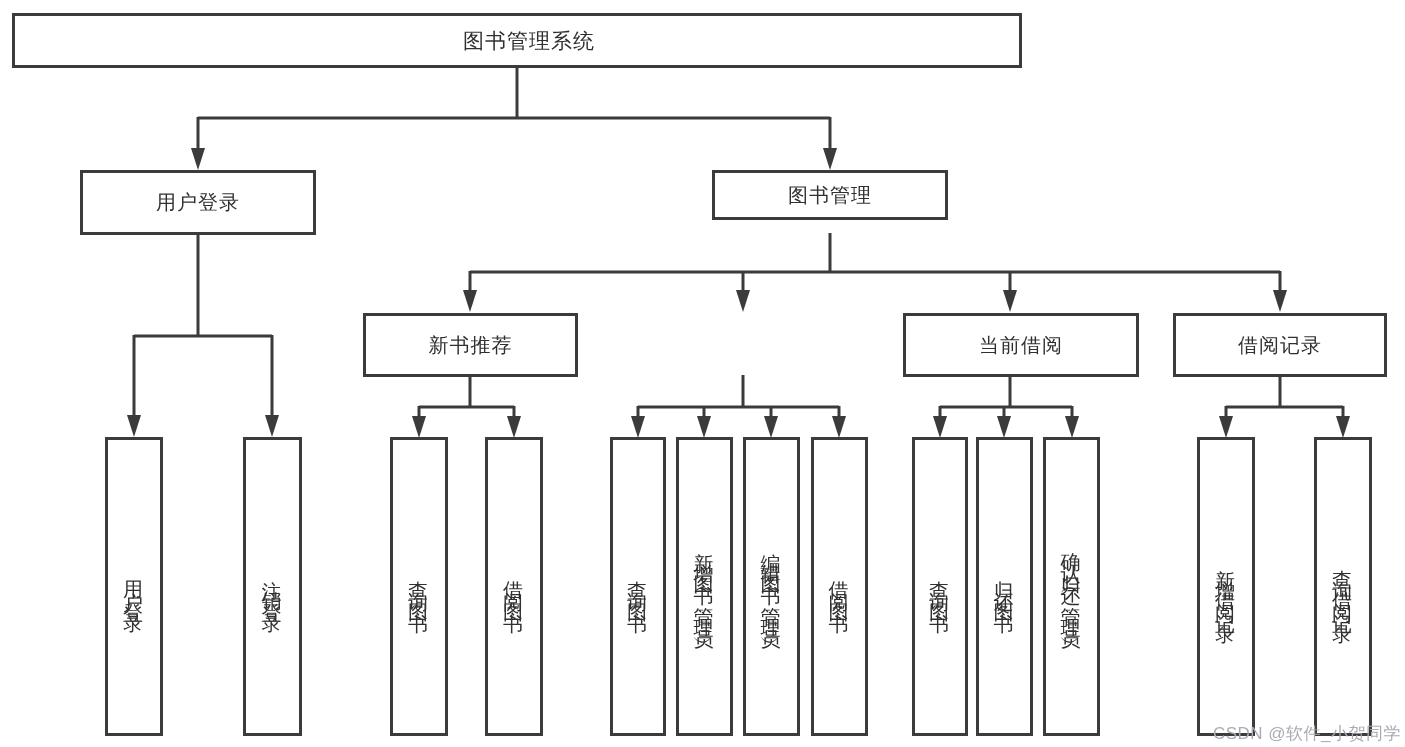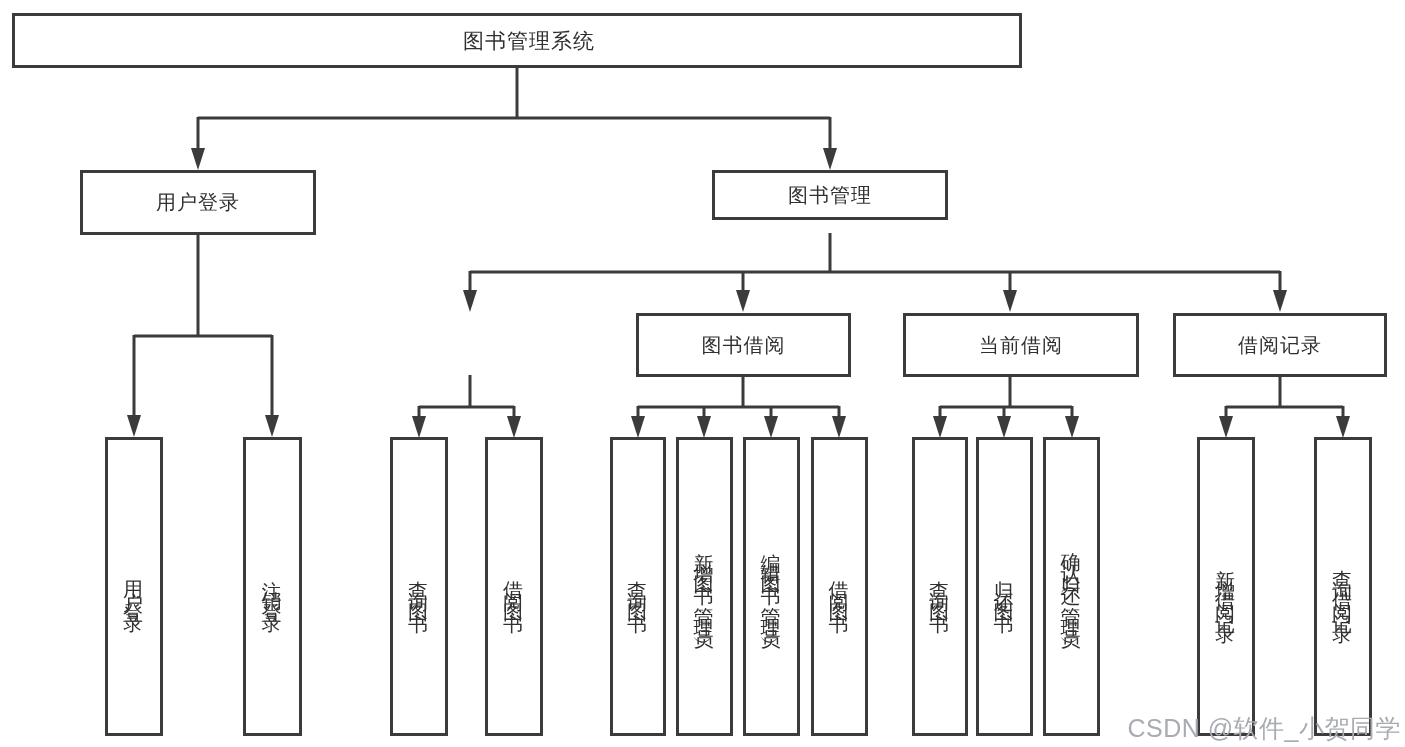--- a/index.html
+++ b/index.html
@@ -45,21 +45,21 @@
     font-size: 20px;
   }
   .vbox span {
     letter-spacing: 11px;
     white-space: nowrap;
   }
   .watermark {
     position: absolute;
     right: 4px;
     bottom: 2px;
-    font-size: 25px;
+    font-size: 17px;
     color: #a9abb3;
     letter-spacing: 0.5px;
     white-space: nowrap;
   }
 </style>
 </head>
 <body>
 
 <div id="stage">
 
@@ -140,22 +140,22 @@
     <span>图书管理系统</span>
   </div>
 
   <div class="node hbox" style="left:80px; top:170px; width:236px; height:65px;">
     <span>用户登录</span>
   </div>
   <div class="node hbox" style="left:712px; top:170px; width:236px; height:50px;">
     <span>图书管理</span>
   </div>
 
-  <div class="node hbox" style="left:636px; top:313px; width:215px; height:64px;">
-    <span>图书借阅</span>
+  <div class="node hbox" style="left:363px; top:313px; width:215px; height:64px;">
+    <span>新书推荐</span>
   </div>
   <div class="node hbox" style="left:903px; top:313px; width:236px; height:64px;">
     <span>当前借阅</span>
   </div>
   <div class="node hbox" style="left:1173px; top:313px; width:214px; height:64px;">
     <span>借阅记录</span>
   </div>
 
   <div class="node vbox" style="left:105px; top:437px; width:58px; height:299px;">
     <span>用户登录</span>

